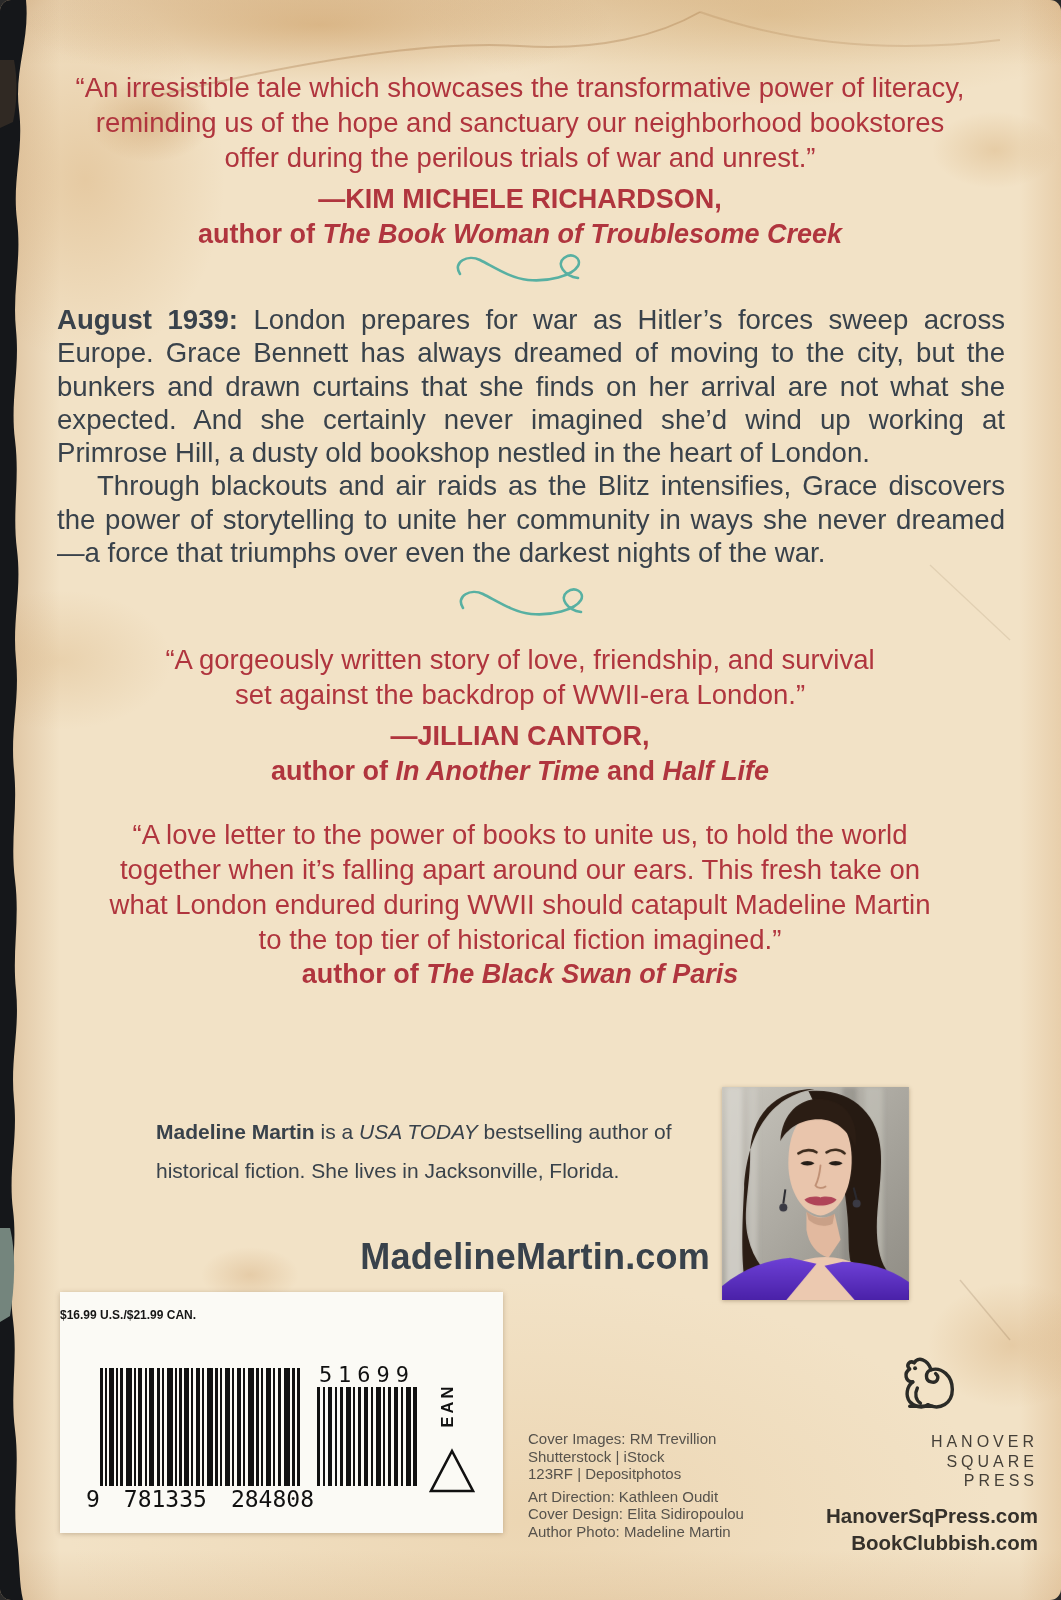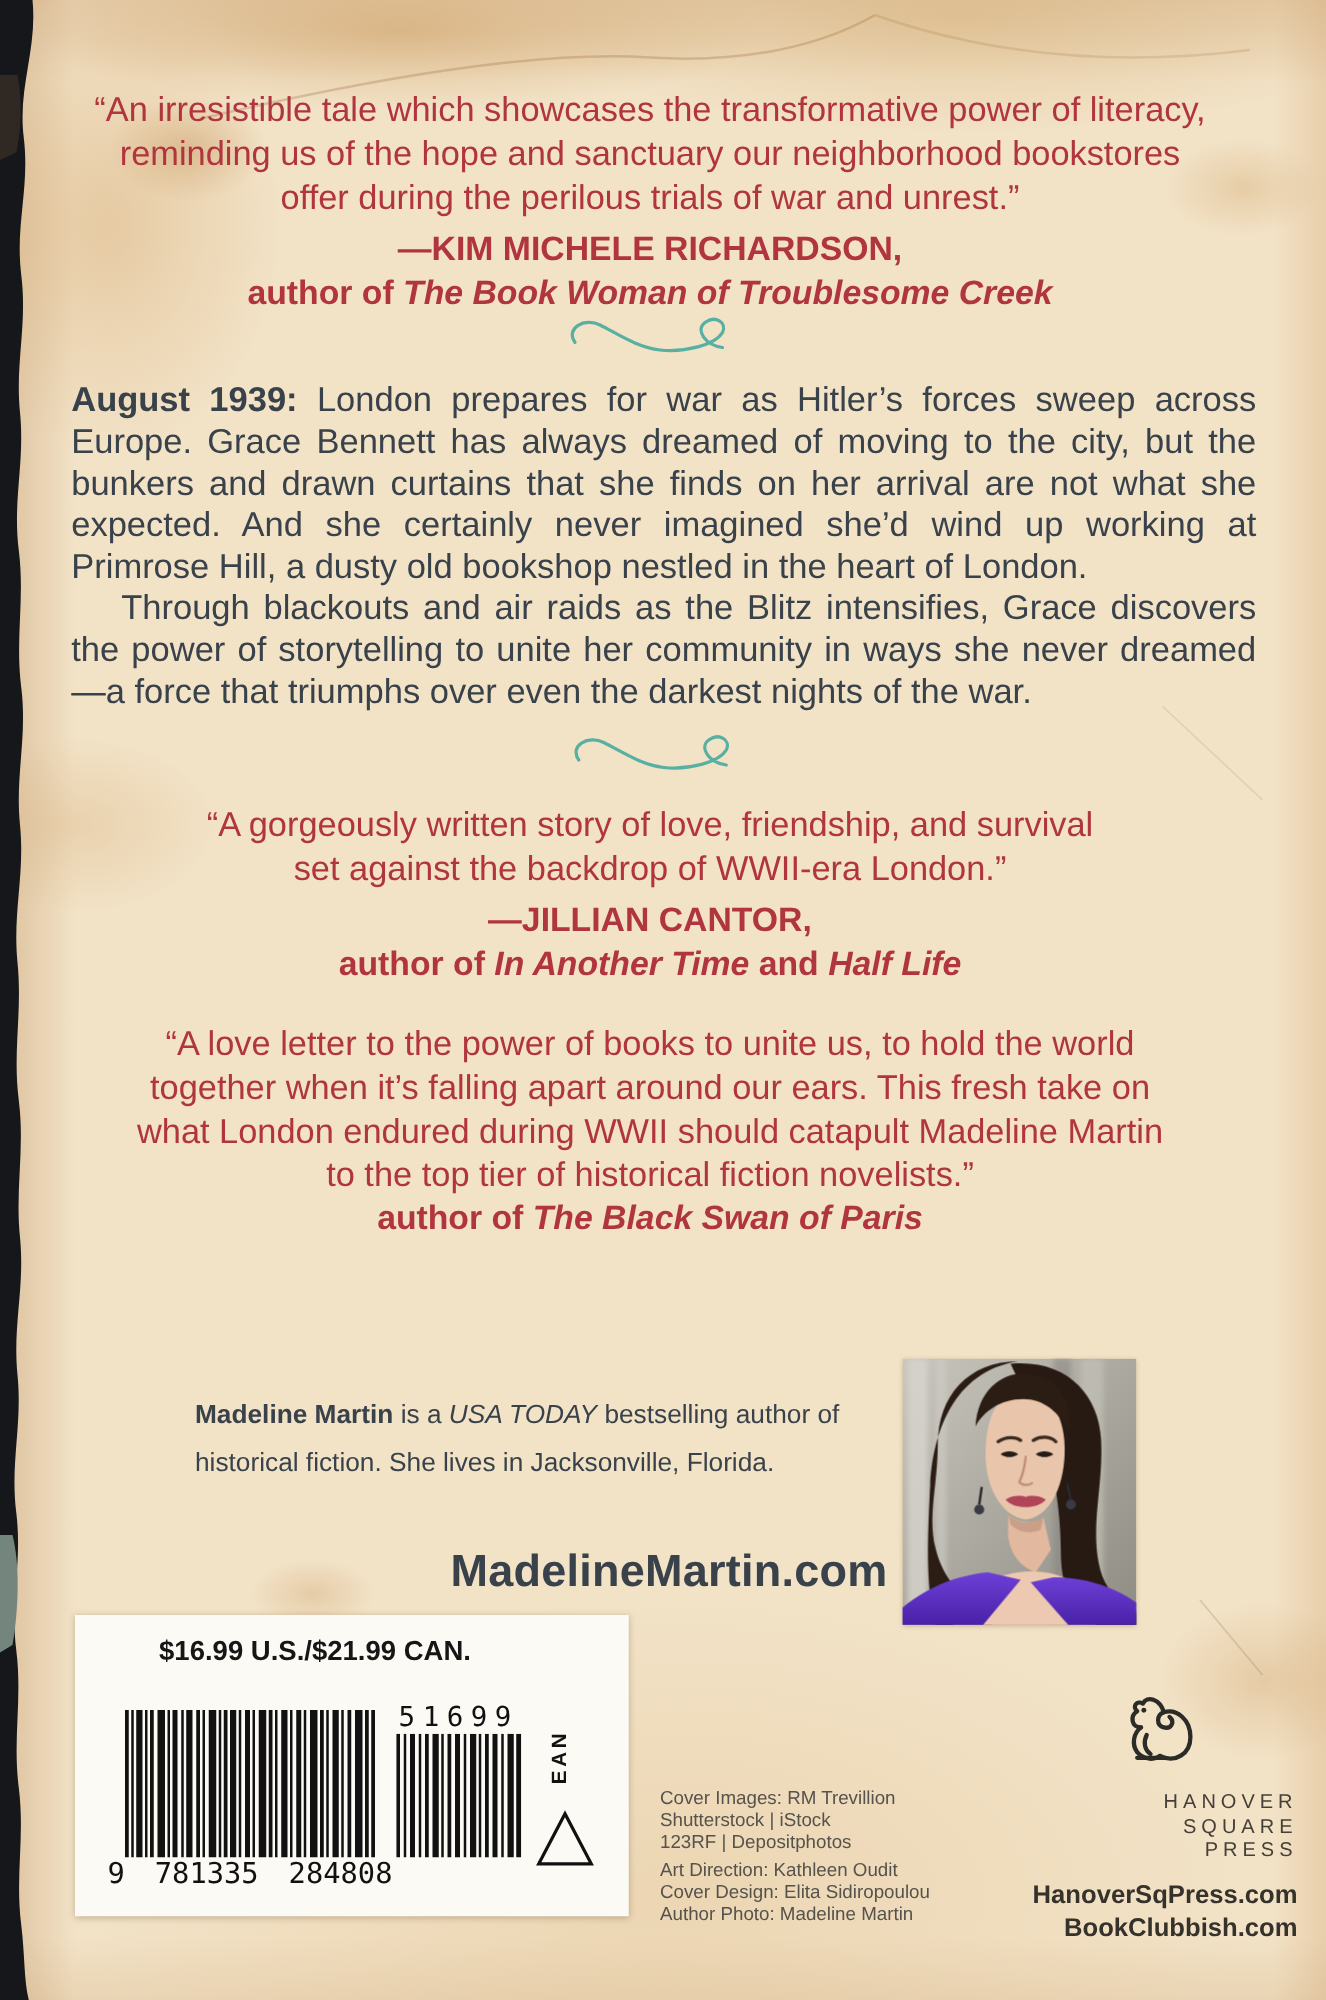--- a/index.html
+++ b/index.html
@@ -14,20 +14,21 @@
       radial-gradient(ellipse 90px 60px at 150px 120px, rgba(180,120,55,.30), transparent 70%),
       radial-gradient(ellipse 620px 320px at 530px 1520px, rgba(214,170,110,.22), transparent 75%),
       radial-gradient(ellipse 120px 90px at 1012px 1345px, rgba(190,130,60,.24), transparent 70%),
       radial-gradient(ellipse 160px 100px at 60px 660px, rgba(200,150,85,.22), transparent 70%),
       radial-gradient(ellipse 90px 55px at 995px 150px, rgba(195,140,70,.25), transparent 70%),
       radial-gradient(ellipse 70px 40px at 250px 1275px, rgba(185,125,60,.22), transparent 70%),
       linear-gradient(to right, rgba(170,115,60,.30), rgba(170,115,60,0) 60px),
       linear-gradient(to left, rgba(205,155,100,.28), rgba(205,155,100,0) 42px),
       linear-gradient(to bottom, rgba(185,130,70,.24), rgba(185,130,70,0) 65px),
       linear-gradient(to top, rgba(190,140,85,.16), rgba(190,140,85,0) 50px);
+    border-radius: 11px;
   }
   .abs{position:absolute;}
   .red{color:#b0353e;}
   .center{text-align:center;}
 
   .quote-block{left:50px; width:940px;}
   .quote-line{font-size:27.5px; line-height:35px;}
   .attr-line{font-size:27px; line-height:35px; font-weight:700; margin-top:7px;}
   .credit-line{font-size:27px; line-height:35px; font-weight:700;}
   .credit-line i{font-style:italic;}
@@ -40,22 +41,22 @@
   .bio{left:156px; top:1112px; width:562px; color:#39424b; font-size:21px; line-height:39px;}
   .bio b{font-weight:700;}
   .bio i{font-style:italic;}
   .bio-site{left:148px; top:1236px; width:562px; text-align:right; color:#39424b;
             font-size:36px; font-weight:700; letter-spacing:.2px;}
 
   .photo{left:722px; top:1087px; width:187px; height:213px; box-shadow:0 1px 4px rgba(90,60,30,.35);}
 
   .label{left:60px; top:1292px; width:443px; height:241px; background:#fbfaf5;
          box-shadow:0 1px 5px rgba(90,60,30,.30);}
-  .price{position:absolute; top:16px; left:0; width:384px; text-align:center;
-         font-size:22px; font-weight:700; color:#161616;}
+  .price{position:absolute; top:16px; left:0; width:384px; text-align:left;
+         font-size:12px; font-weight:700; color:#161616;}
   .isbn{position:absolute; top:45px; left:42px; font-family:"DejaVu Sans Mono", monospace;
         font-size:21px; letter-spacing:1.5px; color:#111;}
   .bars-main{position:absolute; left:40px; top:76px;}
   .digits{position:absolute; left:26px; top:194px; width:228px; display:flex;
           justify-content:space-between; font-family:"DejaVu Sans Mono", monospace;
           font-size:23px; color:#111;}
   .supp-num{position:absolute; left:255px; top:70px; width:104px; text-align:center;
             font-family:"DejaVu Sans Mono", monospace; font-size:22px; letter-spacing:6px; color:#111;}
   .bars-supp{position:absolute; left:257px; top:95px;}
   .ean{position:absolute; left:366px; top:104px; font-size:16.5px; font-weight:600;
@@ -115,21 +116,21 @@
     <div class="quote-line red">“A gorgeously written story of love, friendship, and survival</div>
     <div class="quote-line red">set against the backdrop of WWII-era London.”</div>
     <div class="attr-line red">—JILLIAN CANTOR,</div>
     <div class="credit-line red"><span>author of </span><i>In Another Time</i><span> and </span><i>Half Life</i></div>
   </div>
 
   <div class="abs quote-block center" style="top:817px;">
     <div class="quote-line red">“A love letter to the power of books to unite us, to hold the world</div>
     <div class="quote-line red">together when it’s falling apart around our ears. This fresh take on</div>
     <div class="quote-line red">what London endured during WWII should catapult Madeline Martin</div>
-    <div class="quote-line red">to the top tier of historical fiction novelists.”</div>
+    <div class="quote-line red">to the top tier of historical fiction imagined.”</div>
     <div class="credit-line red"><span>author of </span><i>The Black Swan of Paris</i></div>
   </div>
 
   <div class="abs bio">
     <b>Madeline Martin</b><span> is a </span><i>USA TODAY</i><span> bestselling author of historical fiction. She lives in Jacksonville, Florida.</span>
   </div>
   <div class="abs bio-site">MadelineMartin.com</div>
 
   <div class="abs photo">
     <svg width="187" height="213" viewBox="0 0 186 212">

